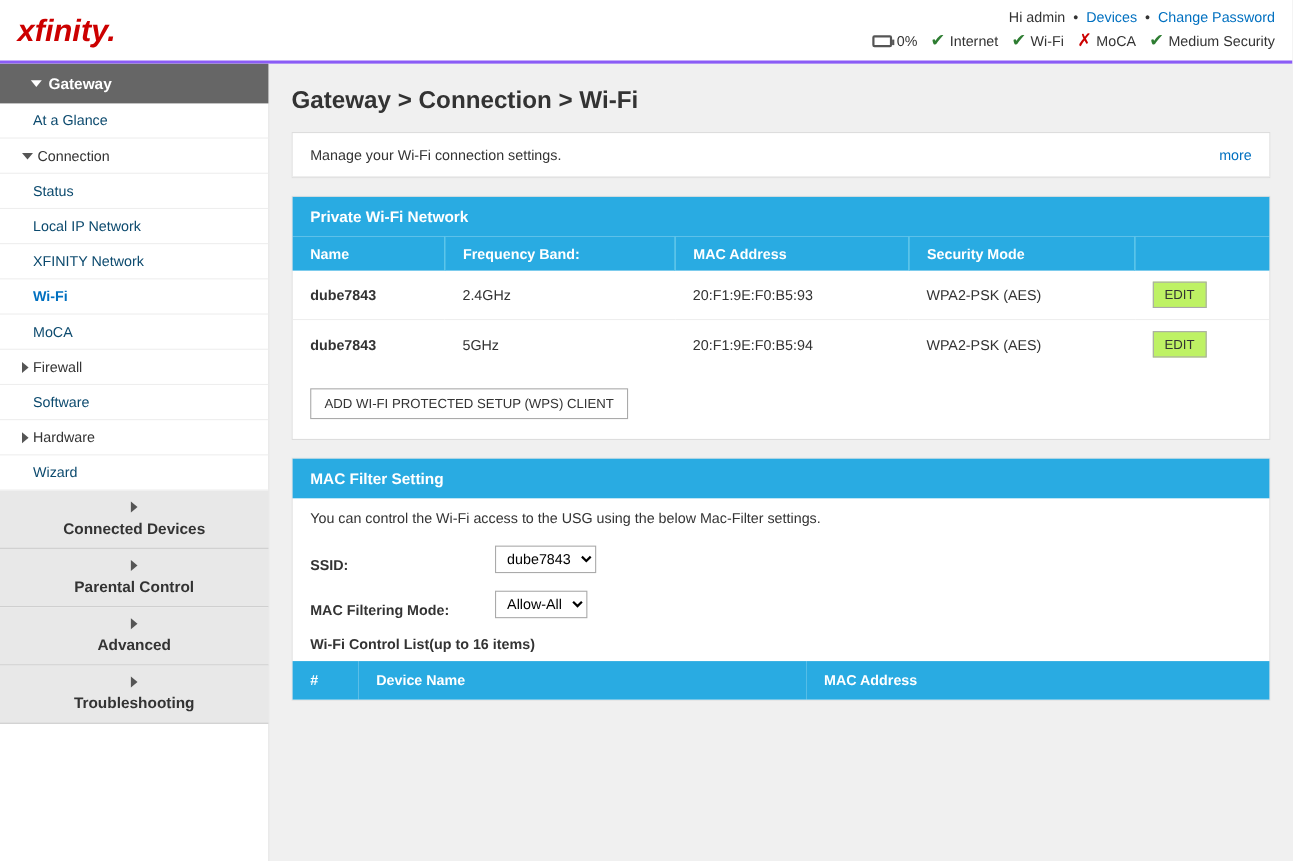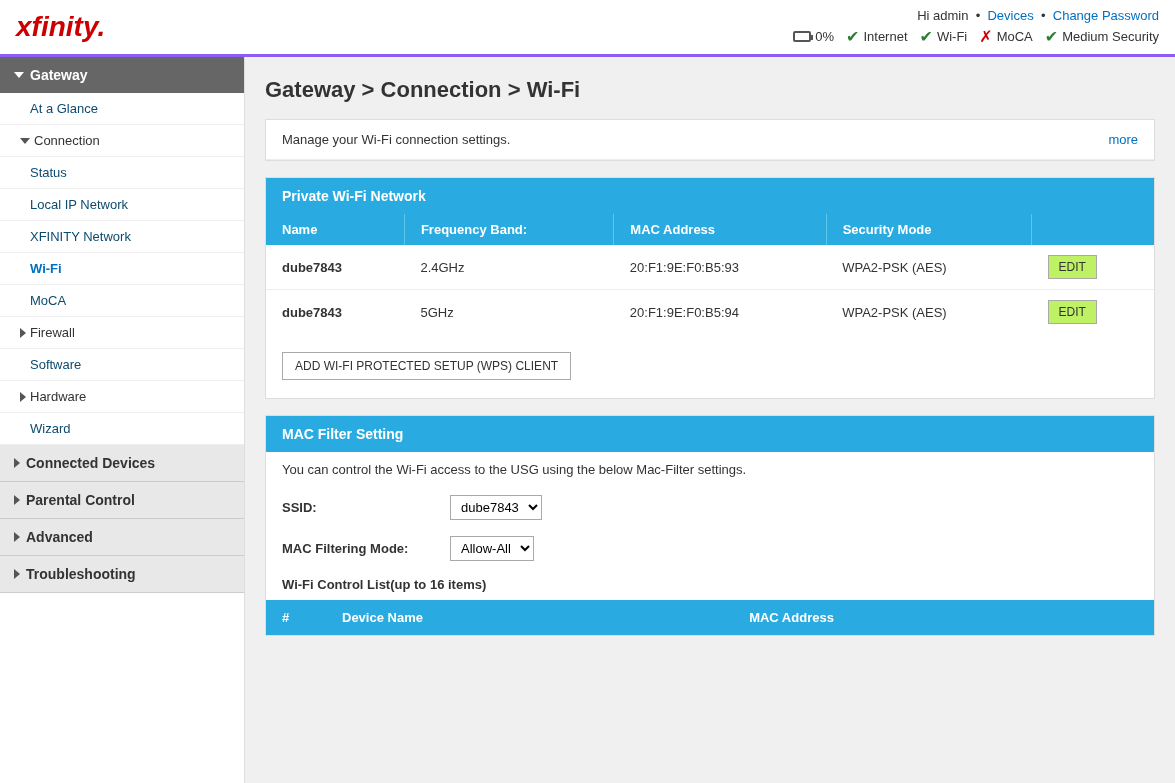--- a/index.html
+++ b/index.html
@@ -27,21 +27,21 @@
     .status-icon-red { color: #c00; font-size: 16px; }
 
     
     #layout { display: flex; min-height: calc(100vh - 50px); }
 
     
     #sidebar { width: 245px; background: #fff; border-right: 1px solid #ddd; flex-shrink: 0; }
     .sidebar-section-header {
       background: #777;
       color: #fff;
-      padding: 10px 14px;
+      padding: 10px 28px;
       font-size: 14px;
       font-weight: bold;
       cursor: pointer;
       display: flex;
       align-items: center;
       gap: 6px;
     }
     .sidebar-section-header.active { background: #666; }
     .sidebar-group-header {
       padding: 8px 14px 8px 20px;
@@ -67,20 +67,21 @@
       background: #e8e8e8;
       color: #333;
       padding: 10px 14px;
       font-size: 14px;
       font-weight: bold;
       cursor: pointer;
       border-bottom: 1px solid #ccc;
       display: flex;
       align-items: center;
       gap: 6px;
+      flex-direction: column;
     }
 
     
     #main { flex: 1; padding: 20px; background: #f0f0f0; }
     .page-title {
       font-size: 22px;
       font-weight: bold;
       color: #333;
       margin-bottom: 16px;
     }
@@ -141,21 +142,21 @@
       background: #fff;
       border: 1px solid #aaa;
       padding: 6px 12px;
       cursor: pointer;
       font-size: 12px;
       color: #333;
     }
 
     
     .mac-filter-desc { padding: 10px 16px; font-size: 13px; color: #333; }
-    .mac-filter-row { padding: 8px 16px; display: flex; align-items: center; gap: 8px; font-size: 13px; }
+    .mac-filter-row { padding: 8px 16px; display: flex; align-items: flex-end; gap: 8px; font-size: 13px; }
     .mac-filter-row label { font-weight: bold; min-width: 160px; }
     .mac-filter-row select {
       border: 1px solid #aaa;
       padding: 3px 6px;
       font-size: 13px;
       background: #fff;
       cursor: pointer;
     }
     .wifi-control-label { padding: 8px 16px; font-size: 13px; font-weight: bold; color: #333; }
 

